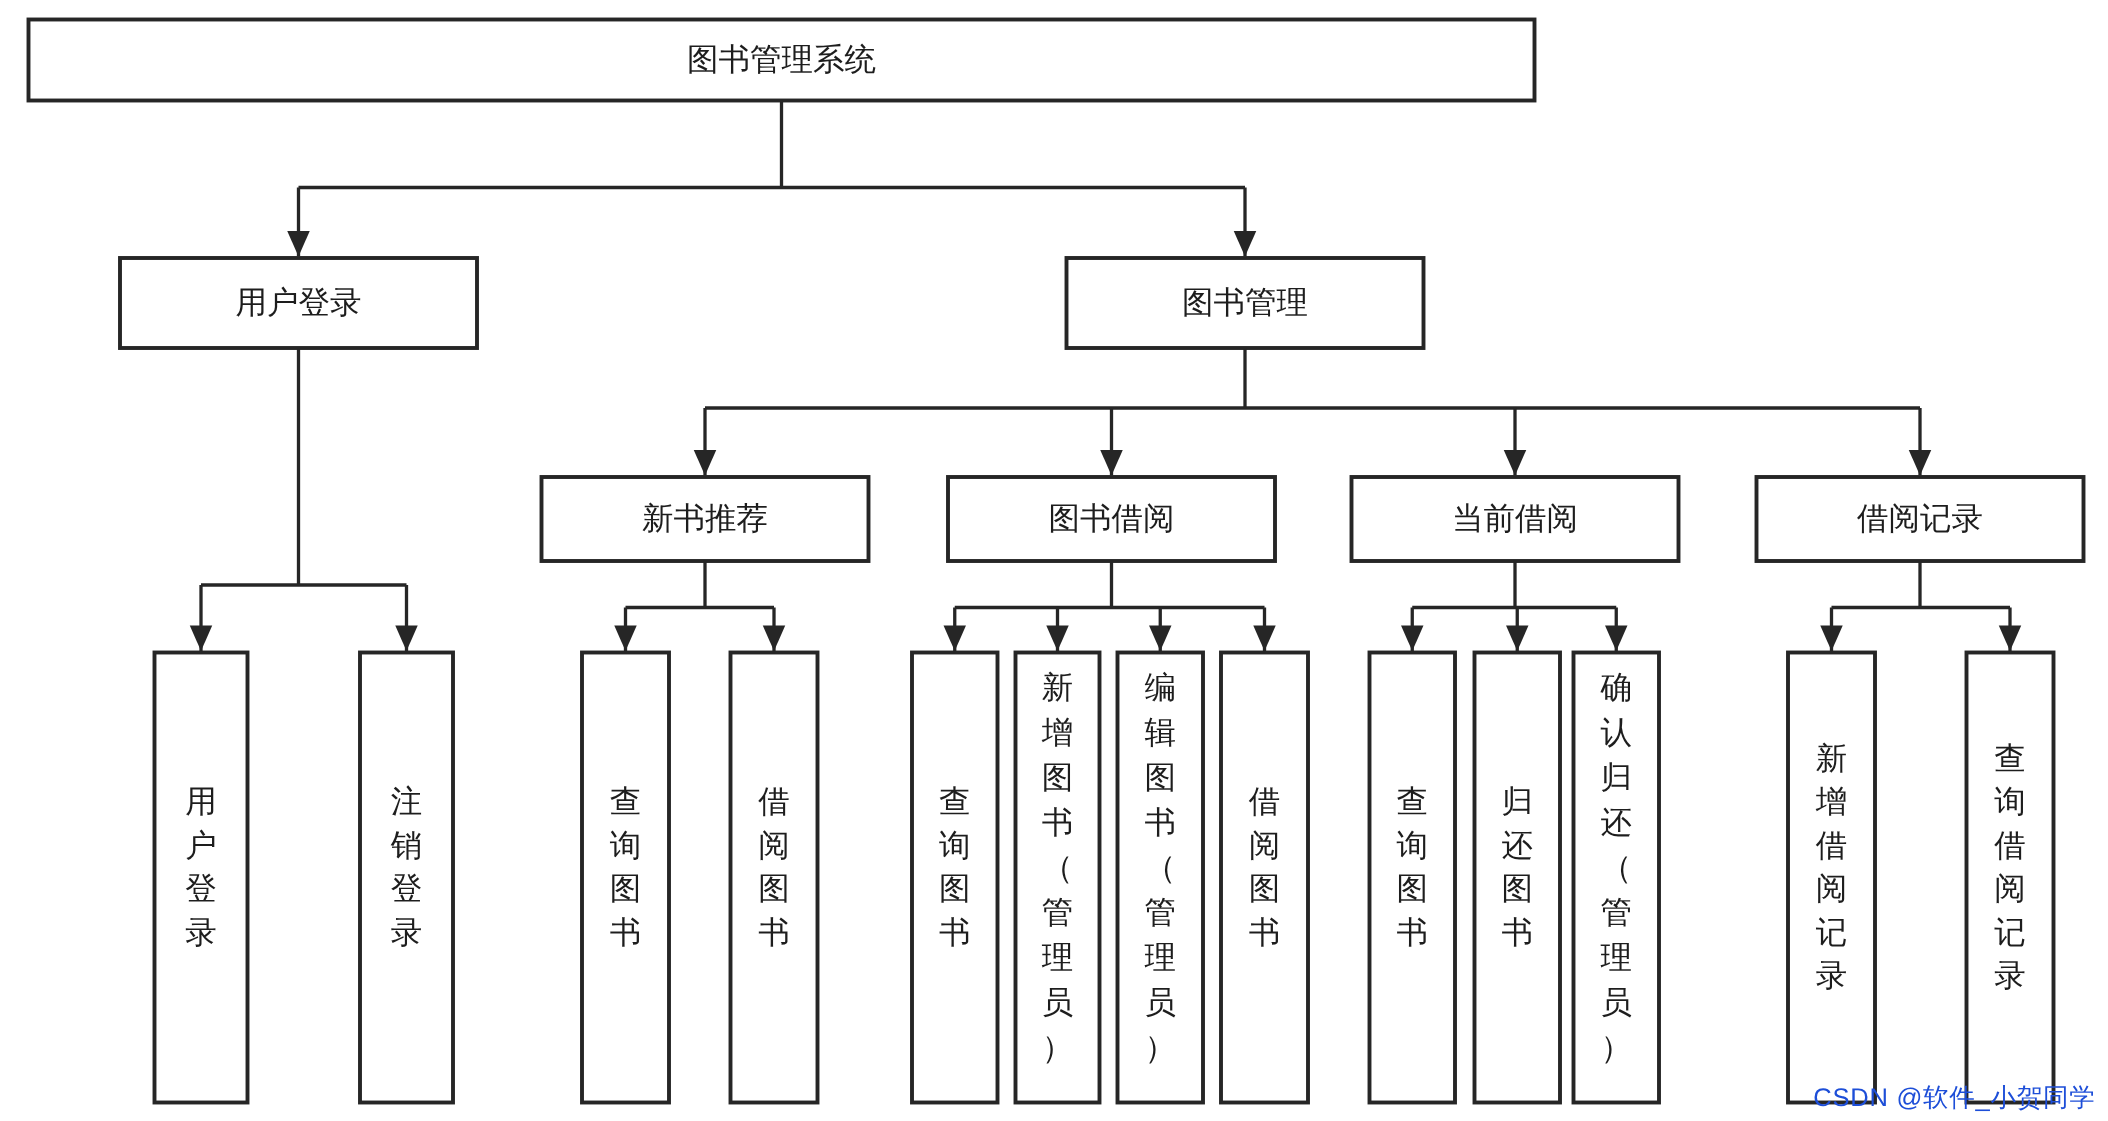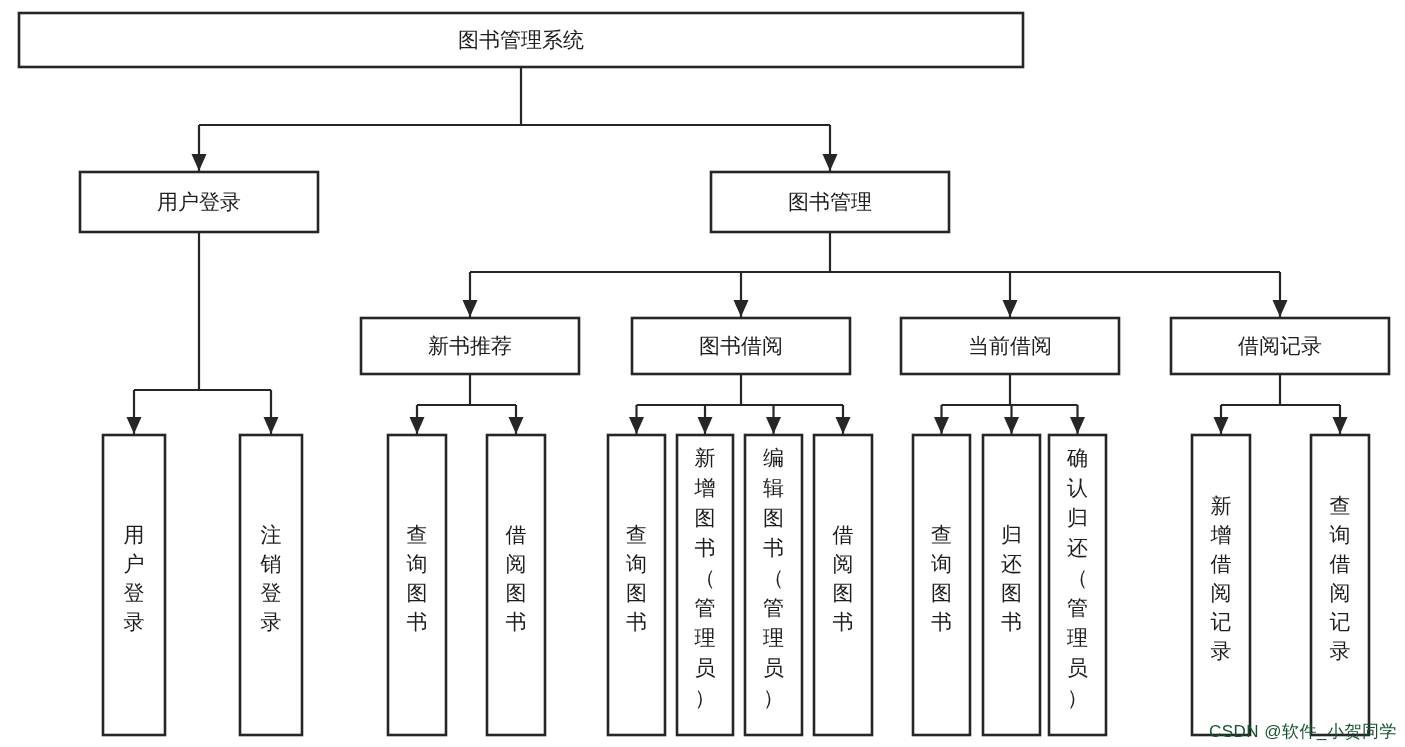--- a/index.html
+++ b/index.html
@@ -54,21 +54,21 @@
     font-family: "Liberation Sans", "DejaVu Sans", sans-serif;
     font-size: 21px;
     text-anchor: middle;
   }
   .watermark-text {
     position: absolute;
     right: 8px;
     bottom: 4px;
     font-family: "Liberation Sans", "DejaVu Sans", sans-serif;
     font-size: 17px;
-    color: #14532d;
+    color: #1d4ed8;
     white-space: nowrap;
     letter-spacing: 0.5px;
   }
 </style>
 </head>
 <body>
 
 <div id="diagram-root">
   <svg class="diagram-canvas" viewBox="0 0 1405 747">
     <g id="edge-layer">

